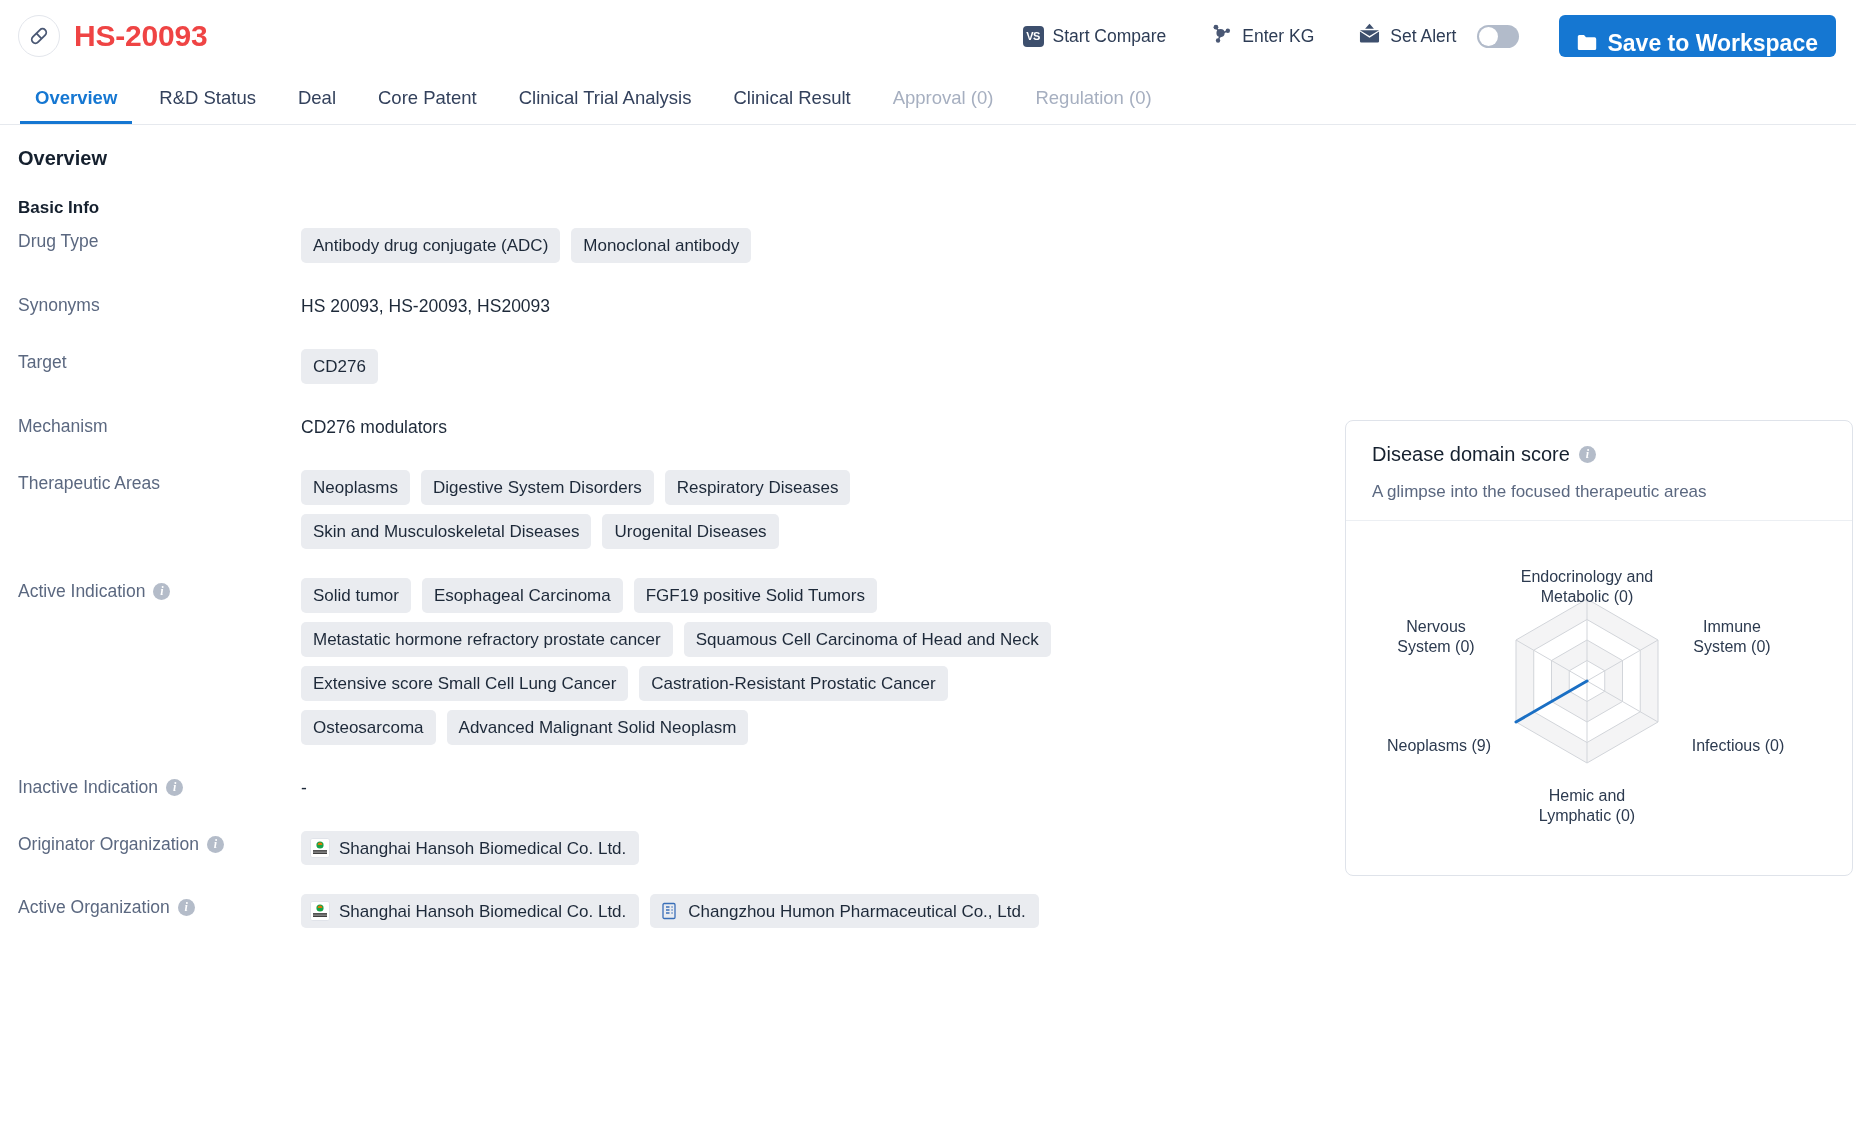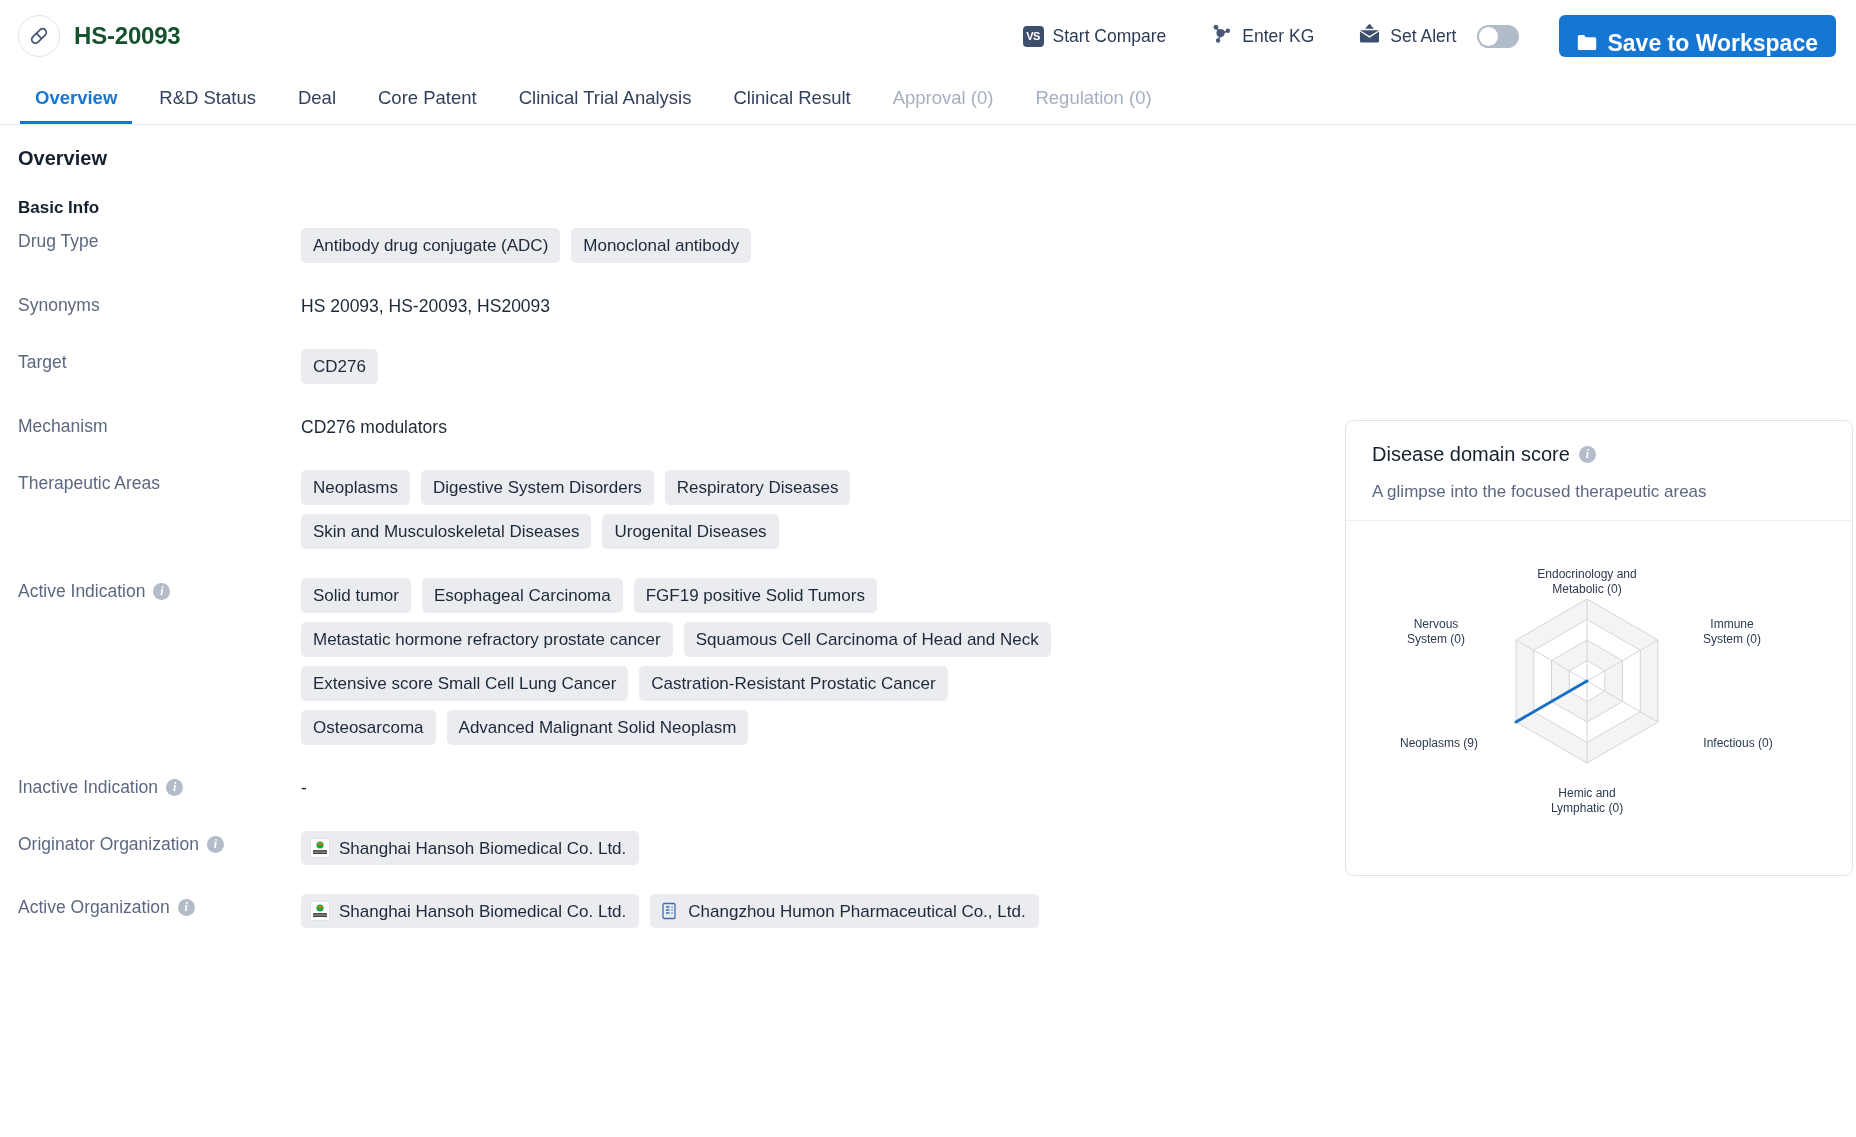--- a/index.html
+++ b/index.html
@@ -21,21 +21,21 @@
     position: relative;
   }
   .brand { display: flex; align-items: center; gap: 14px; }
   .pill-avatar {
     width: 42px; height: 42px; border-radius: 50%;
     border: 1px solid #e3e6ec;
     display: flex; align-items: center; justify-content: center;
     background: #fff;
   }
   .drug-title {
-    font-size: 24px; font-weight: bold; color: #14532d;
+    font-size: 30px; font-weight: bold; color: #ef4444;
     letter-spacing: -0.2px;
   }
   .top-actions {
     margin-left: auto;
     display: flex; align-items: center; gap: 0;
   }
   .action-item {
     display: flex; align-items: center; gap: 9px;
     font-size: 17.5px; color: #2d3c55;
     padding: 0 22px; cursor: pointer; white-space: nowrap;
@@ -171,21 +171,21 @@
   .radar-sub {
     font-size: 17px; color: #5b6880;
     margin-top: 16px; padding-bottom: 18px;
     border-bottom: 1px solid #eceff3;
     margin-left: -26px; margin-right: -26px;
     padding-left: 26px; padding-right: 26px;
   }
   .radar-body { position: relative; height: 350px; }
   .radar-label {
     position: absolute;
-    font-size: 12px; color: #2c3a4f;
+    font-size: 16px; color: #2c3a4f;
     text-align: center; line-height: 1.28;
     white-space: pre; pointer-events: none;
   }
 </style>
 </head>
 <body>
 
 <div class="topbar">
   <div class="brand">
     <span class="pill-avatar">

